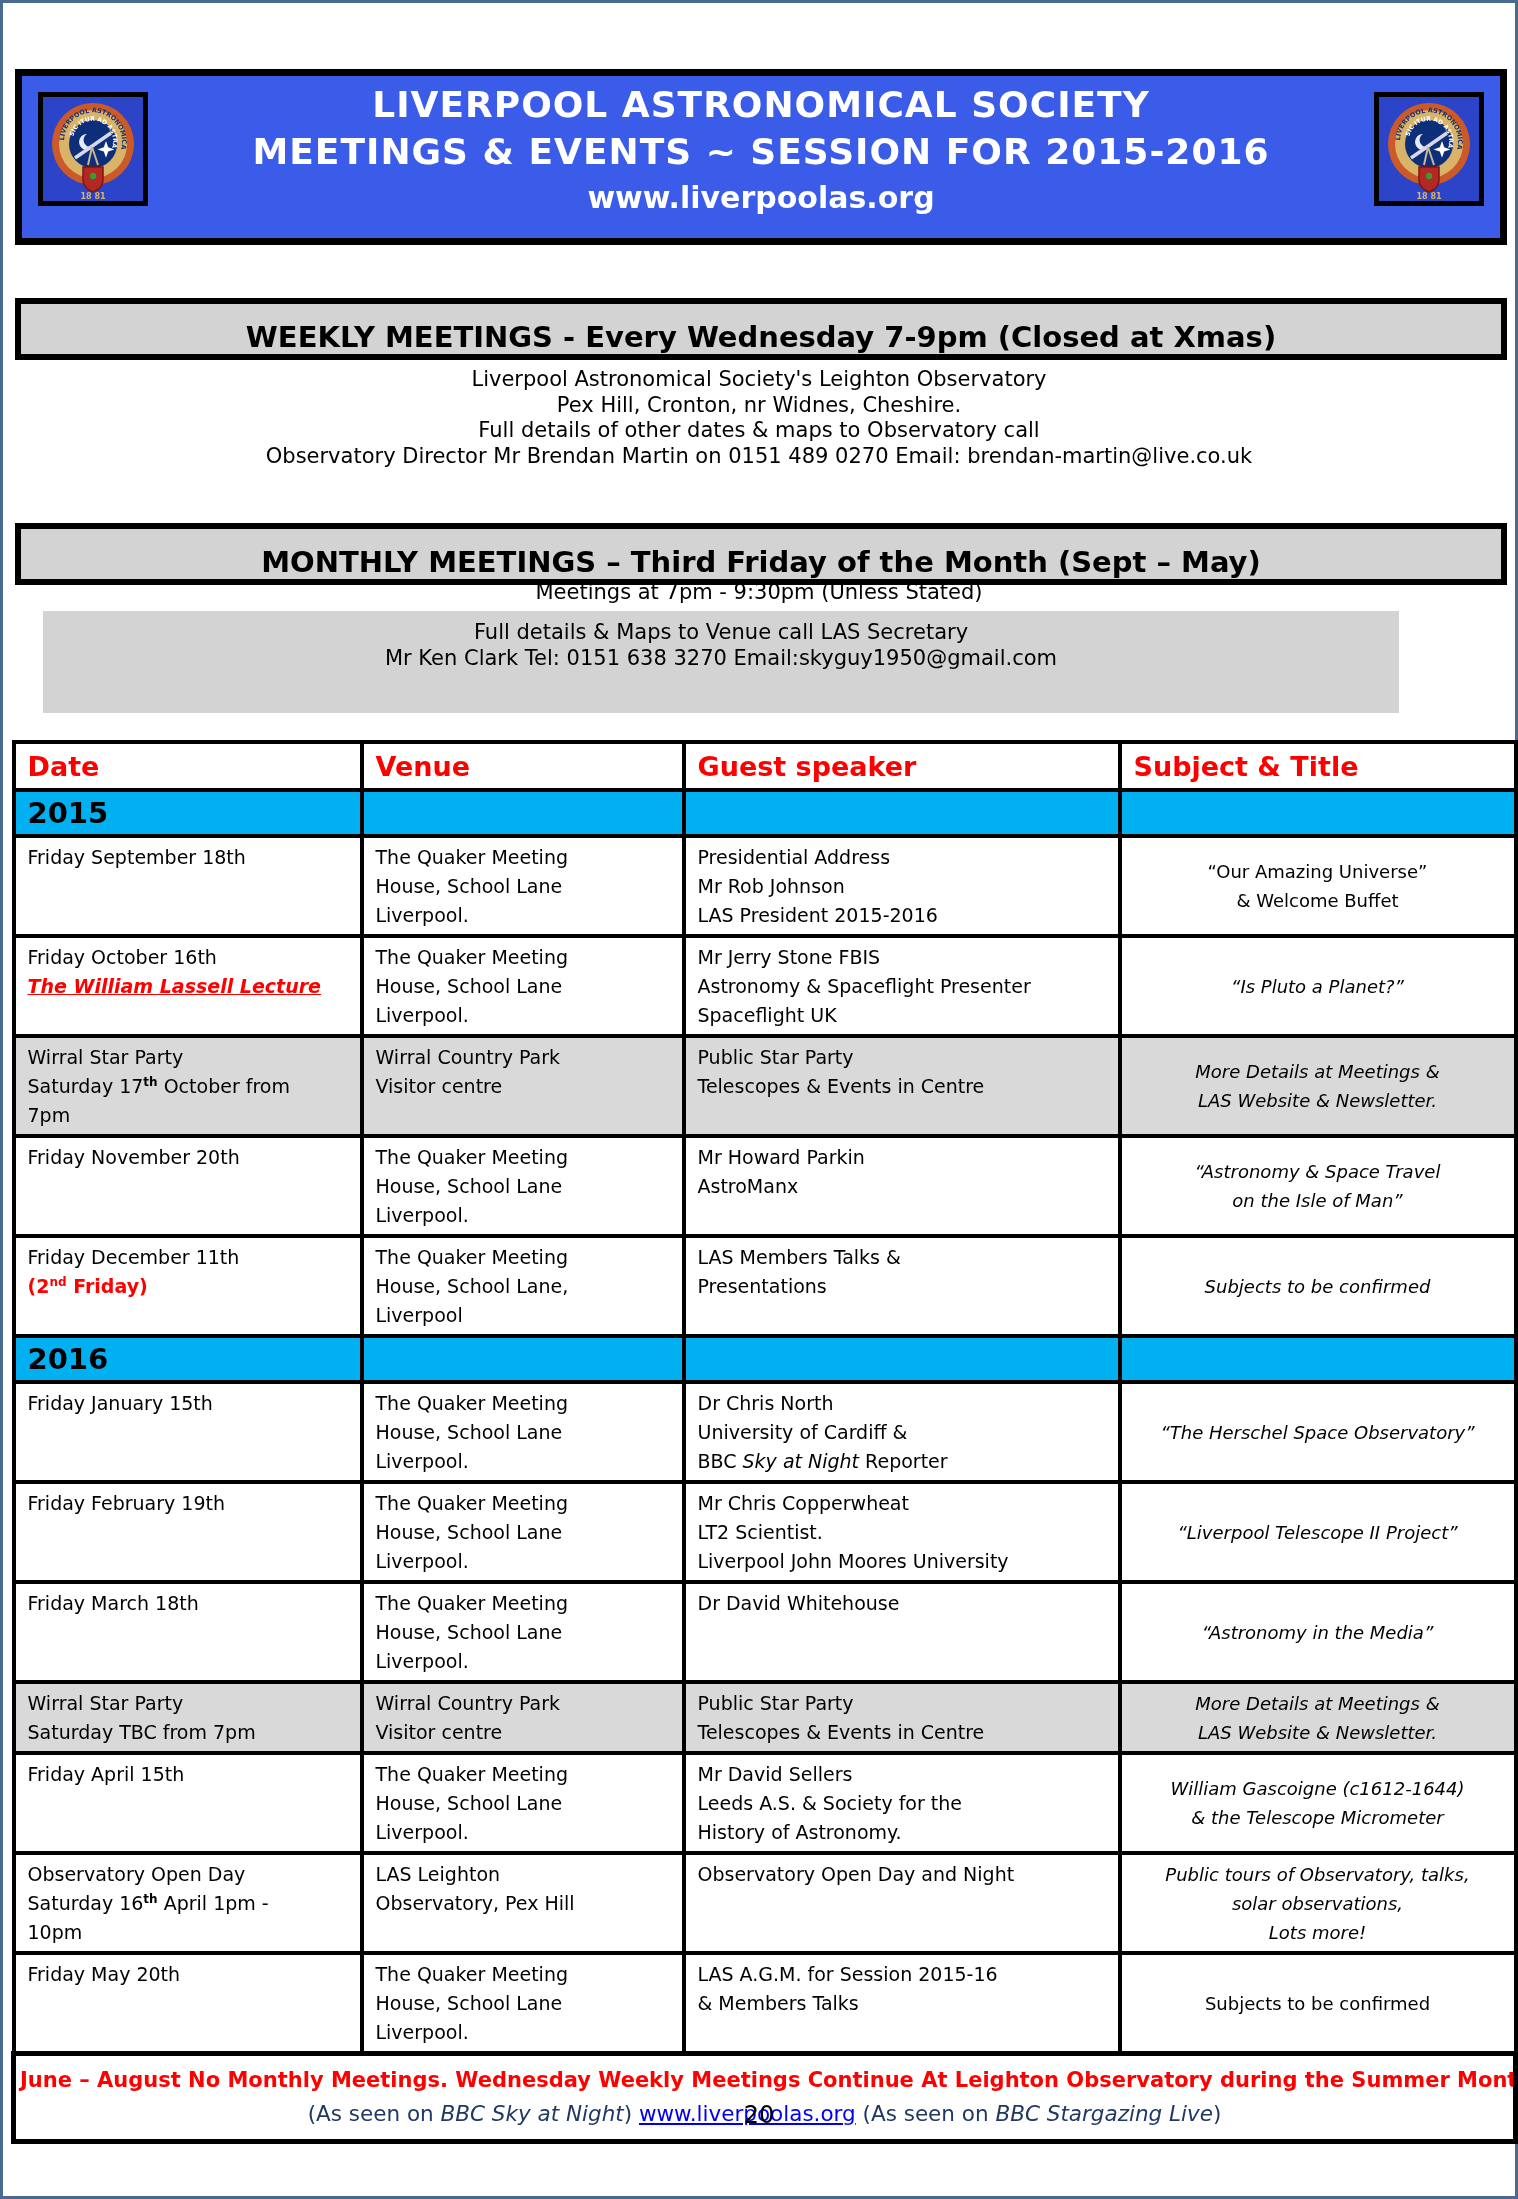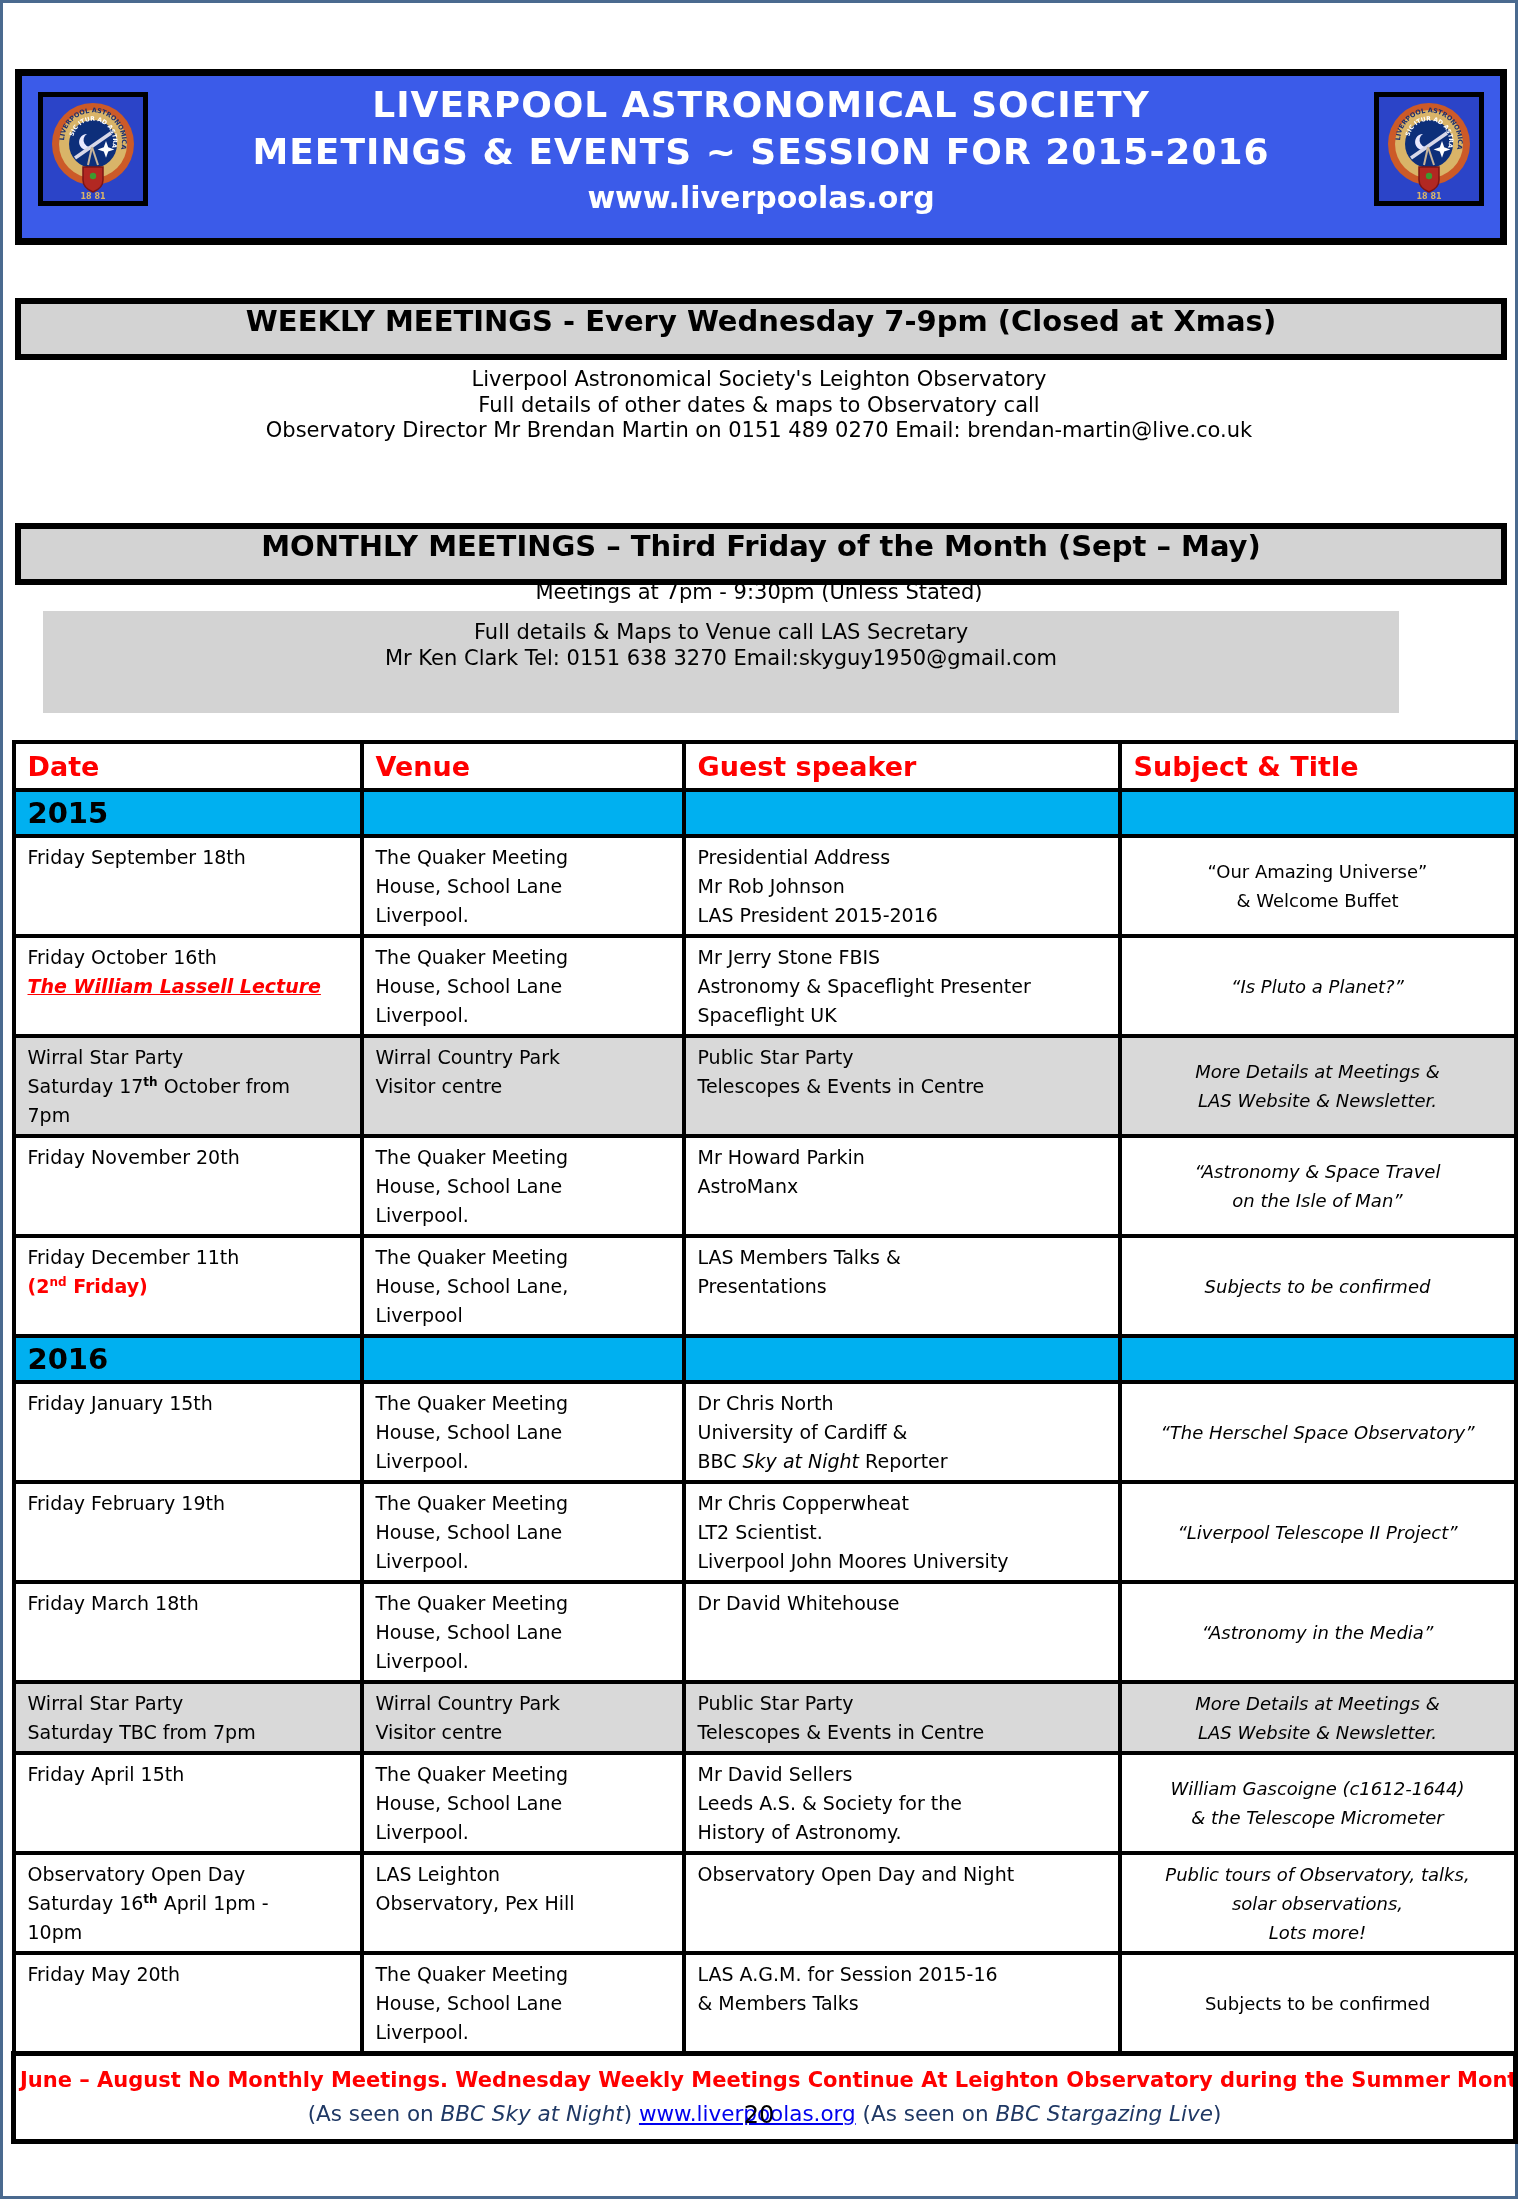--- a/index.html
+++ b/index.html
@@ -11,21 +11,21 @@
   .banner .titles{position:absolute;left:0;right:0;top:6px;text-align:center;color:#fff;font-weight:bold;}
   .banner .t1{font-size:36px;line-height:46px;letter-spacing:1px;}
   .banner .t2{font-size:36px;line-height:48px;letter-spacing:1px;}
   .banner .t3{font-size:30px;line-height:44px;}
   .logo{position:absolute;top:16px;width:100px;height:104px;border:5px solid #000;background:#2b44c8;box-sizing:content-box;}
   .logo.left{left:16px;}
   .logo.right{right:16px;}
   .logo svg{display:block;width:100%;height:100%;}
 
   
-  .bar{position:absolute;left:12px;width:1492px;height:62px;background:#d3d3d3;border:6px solid #000;box-sizing:border-box;display:flex;align-items:flex-start;justify-content:center;font-weight:bold;font-size:29px;}
+  .bar{position:absolute;left:12px;width:1492px;height:62px;background:#d3d3d3;border:6px solid #000;box-sizing:border-box;display:flex;align-items:flex-end;justify-content:center;font-weight:bold;font-size:29px;}
   .bar.weekly{top:295px;}
   .bar.monthly{top:520px;}
 
   .textblock{position:absolute;left:0;width:100%;text-align:center;font-size:21px;line-height:25.5px;}
   .textblock.weekly-lines{top:364px;}
   .textblock.monthly-lines{top:576px;line-height:26px;}
 
   .gray-note{position:absolute;left:40px;top:608px;width:1356px;height:102px;background:#d3d3d3;text-align:center;font-size:21px;line-height:26px;padding-top:8px;box-sizing:border-box;}
 
   
@@ -105,20 +105,21 @@
         <text x="50" y="102" font-size="8" fill="#d9b468" text-anchor="middle" font-weight="bold">18 81</text>
       </svg>
     </div>
   </div>
 
   <div class="bar weekly">
     <span>WEEKLY MEETINGS - Every Wednesday 7-9pm (Closed at Xmas)</span>
   </div>
   <div class="textblock weekly-lines">
     <div>Liverpool Astronomical Society's Leighton Observatory</div>
+    <div>Pex Hill, Cronton, nr Widnes, Cheshire.</div>
     <div>Full details of other dates &amp; maps to Observatory call</div>
     <div>Observatory Director Mr Brendan Martin on 0151 489 0270 Email: brendan-martin@live.co.uk</div>
   </div>
 
   <div class="bar monthly">
     <span>MONTHLY MEETINGS – Third Friday of the Month (Sept – May)</span>
   </div>
   <div class="textblock monthly-lines">
     <div>Meetings at 7pm - 9:30pm (Unless Stated)</div>
   </div>

